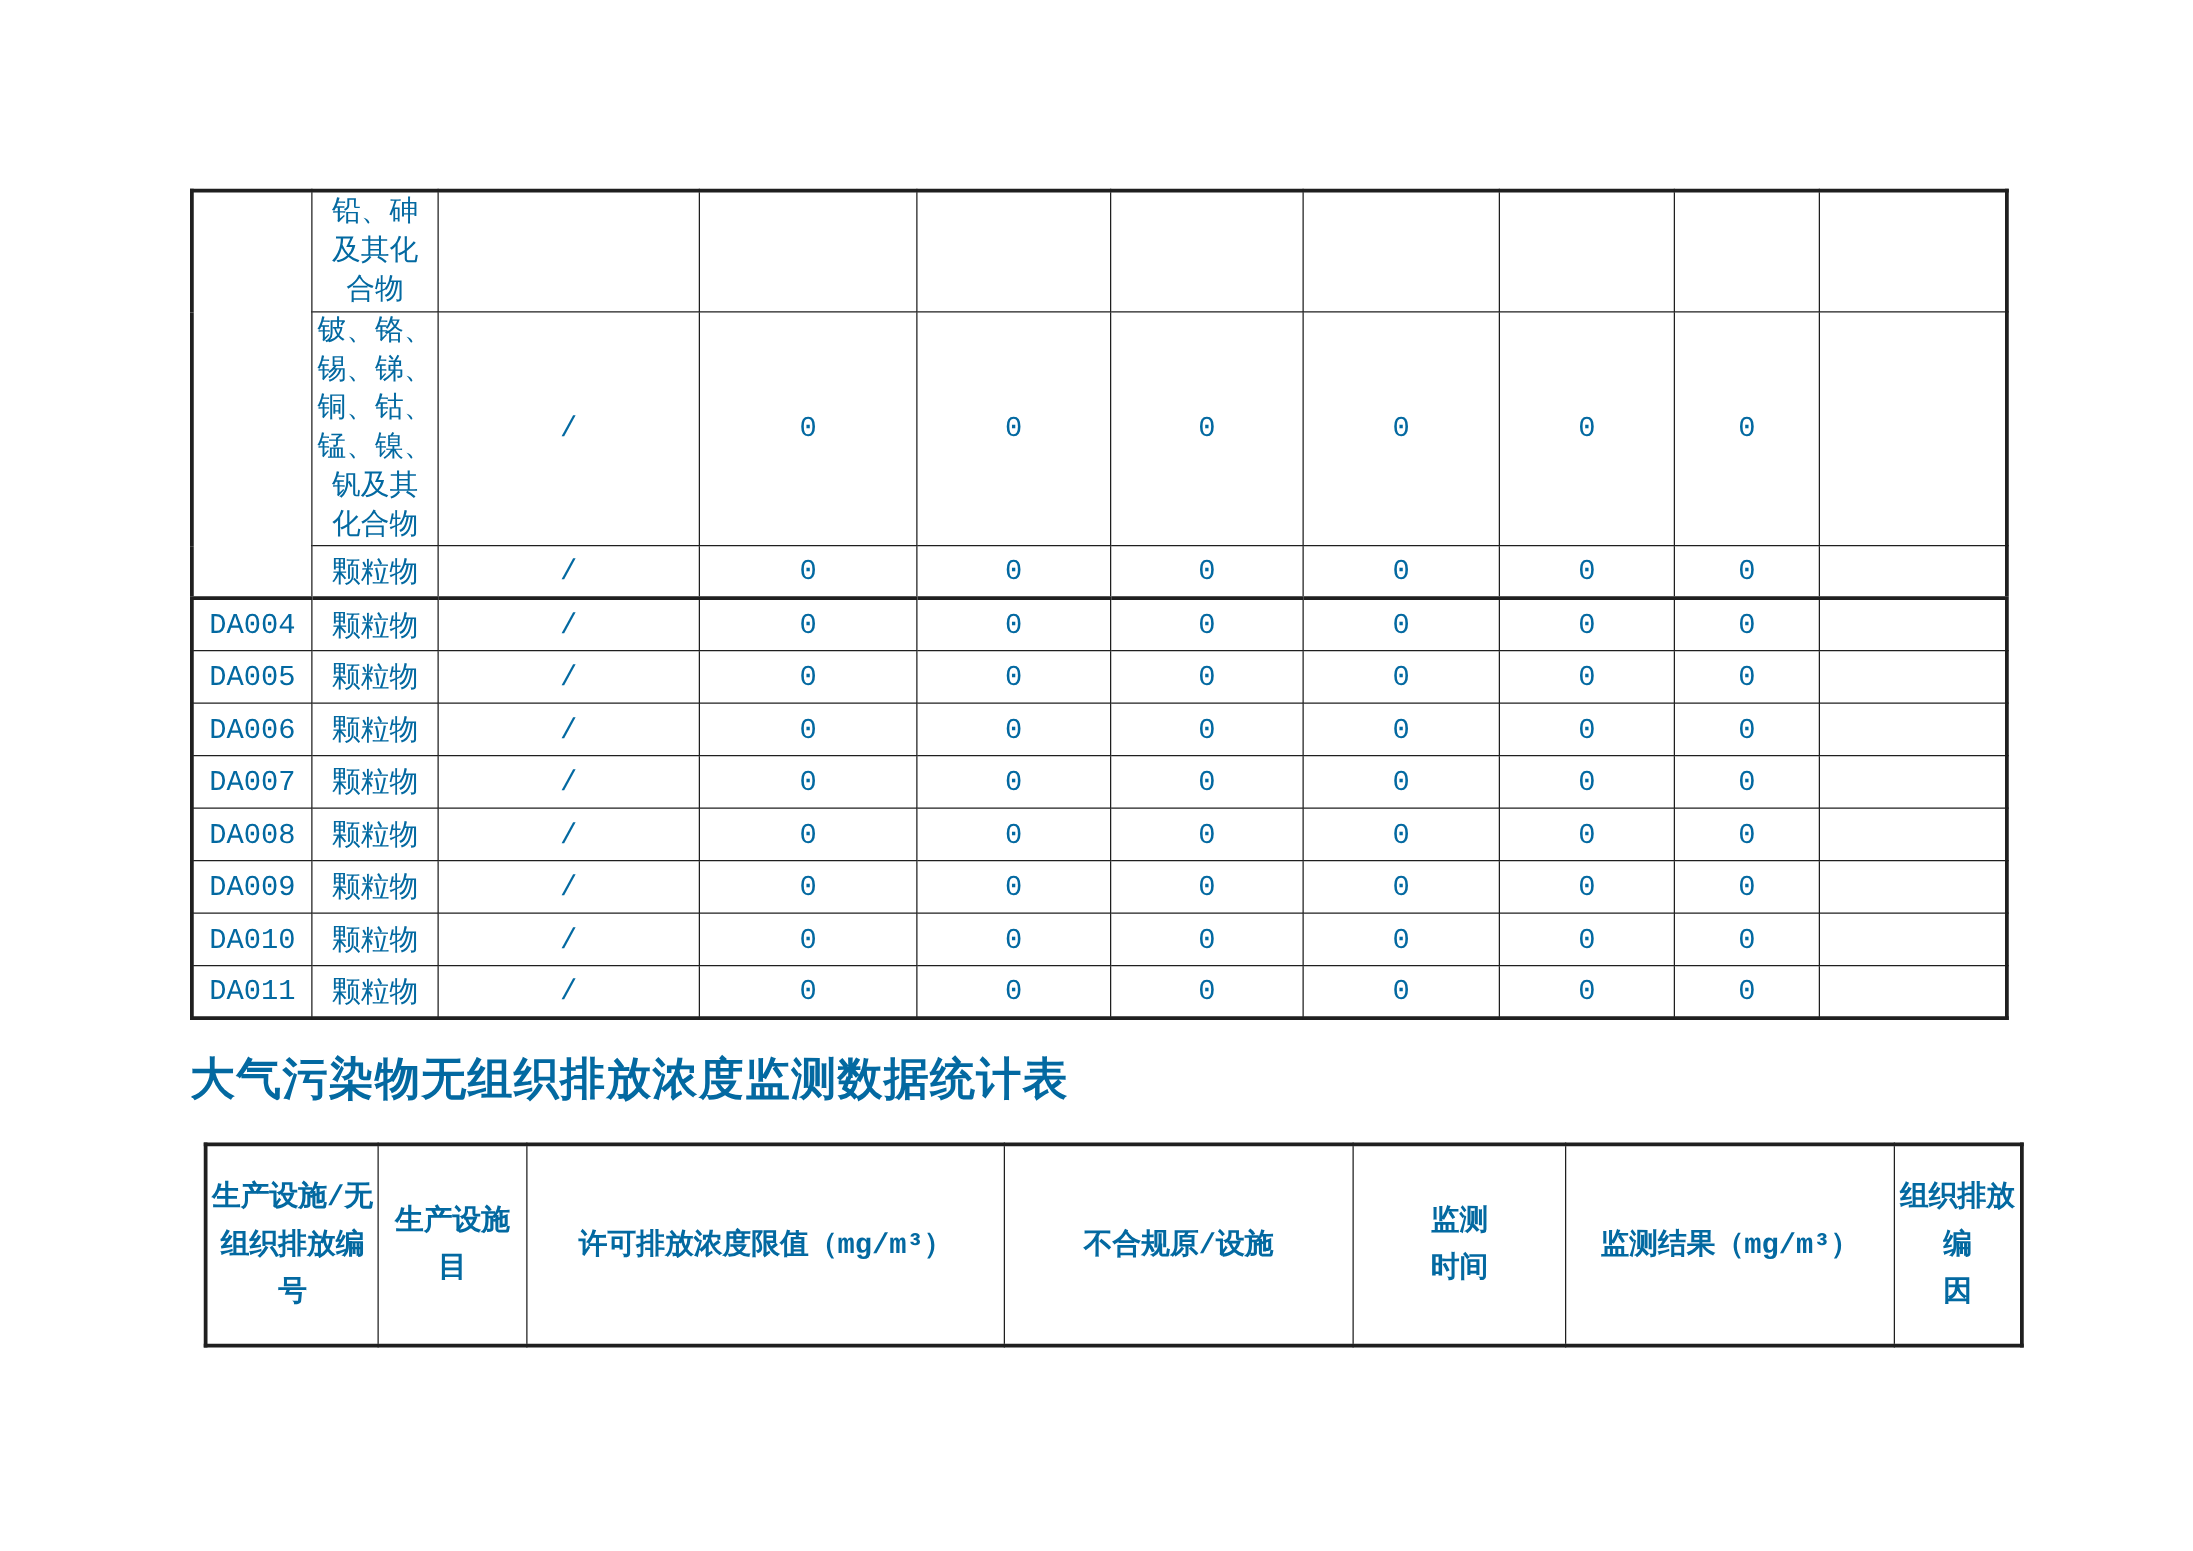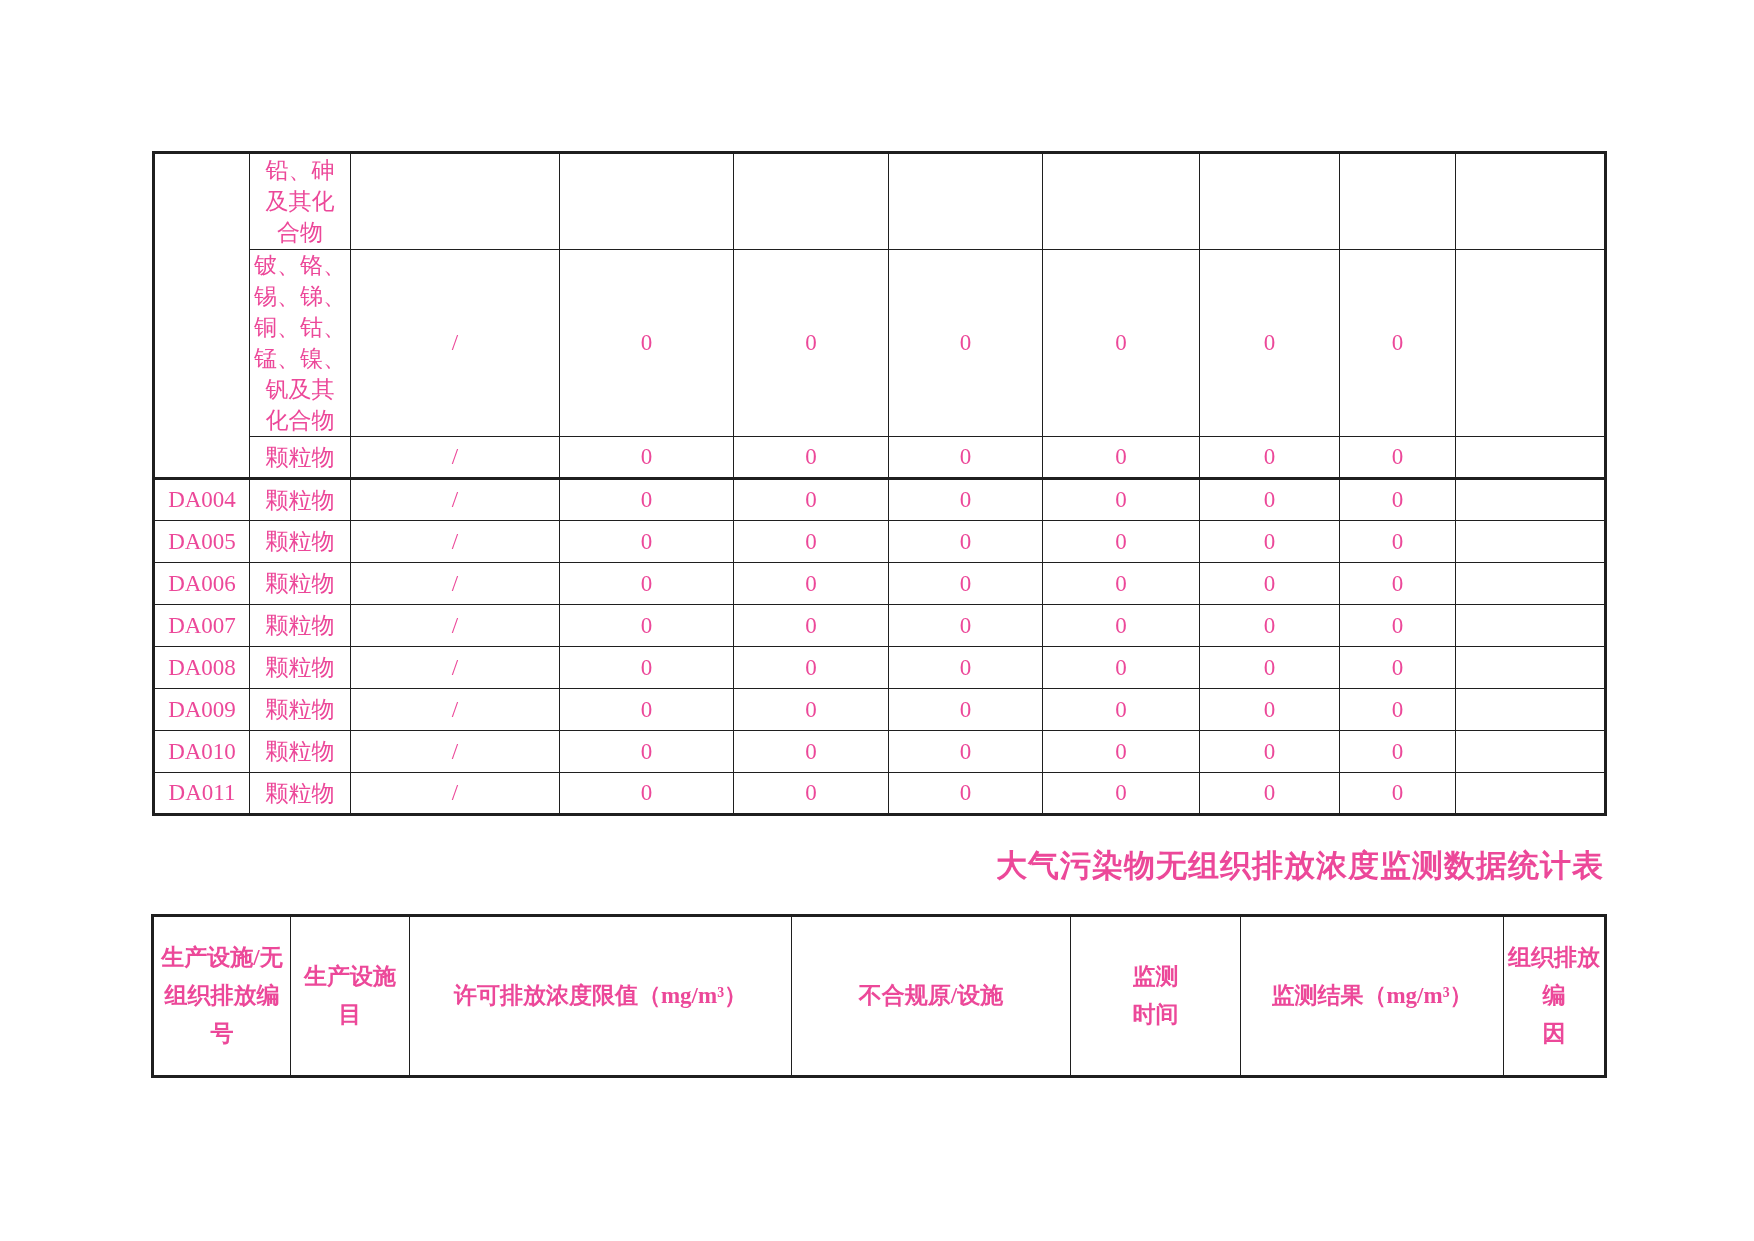--- a/index.html
+++ b/index.html
@@ -1,21 +1,21 @@
 <!DOCTYPE html>
 <html><head>
 <meta charset="utf-8">
 <style>
   html,body{margin:0;padding:0;background:#ffffff;}
   #page{
     position:relative;
     width:1754px;height:1241px;
     background:#ffffff;
-    font-family:Liberation Serif, serif;
-    color:#ec4899;
+    font-family:Liberation Mono, monospace;
+    color:#0369a1;
     overflow:hidden;
   }
   table{border-collapse:collapse;table-layout:fixed;}
   
   #t1{
     position:absolute;left:152px;top:151px;width:1452px;
     border:3px solid #1f1f1f;
   }
   #t1 td{
     border:1.5px solid #1f1f1f;
@@ -25,27 +25,27 @@
     overflow:hidden;
   }
   #t1 tr.thick td{border-top-width:3px;}
   .preline{white-space:pre-line;line-height:31px;}
   .r-tall{height:97px;}
   .r-xtall{height:185px;}
   .r-std{height:42px;}
   
   #doc-title{
     position:absolute;left:152px;top:846px;width:1452px;
-    text-align:right;
-    font-size:31px;font-weight:bold;line-height:40px;
+    text-align:left;
+    font-size:36px;font-weight:bold;line-height:40px;
     letter-spacing:1px;
   }
   
   #t2{
-    position:absolute;left:151px;top:914px;width:1453px;height:164px;
+    position:absolute;left:163px;top:914px;width:1453px;height:164px;
     border:3px solid #1f1f1f;
   }
   #t2 th{
     border:1.5px solid #1f1f1f;
     text-align:center;vertical-align:middle;
     font-size:23px;font-weight:bold;
     line-height:38px;
     padding:0;
     white-space:pre-line;
   }

